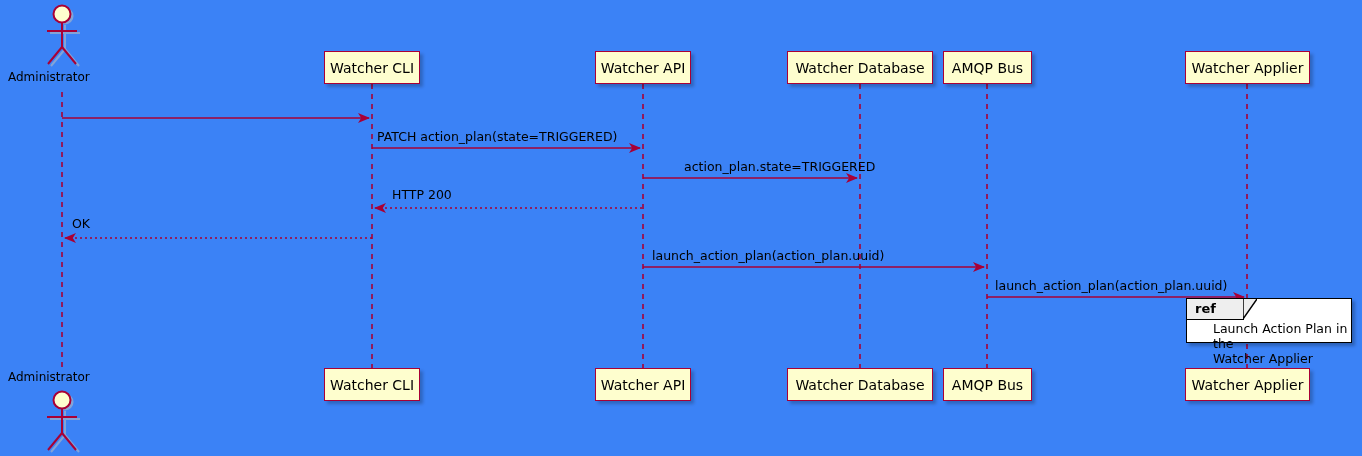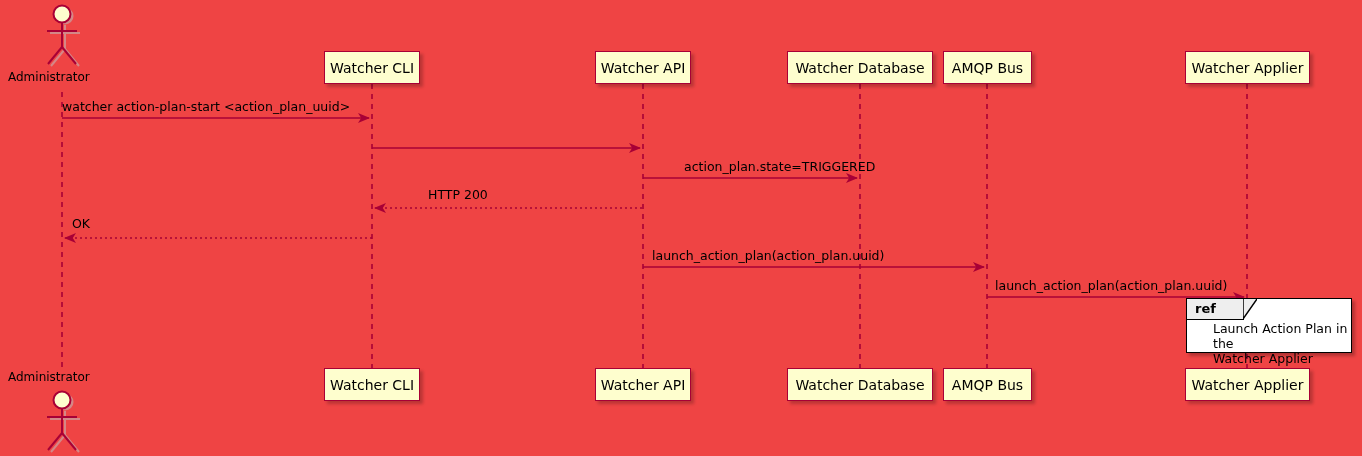--- a/index.html
+++ b/index.html
@@ -7,21 +7,21 @@
     padding: 0;
     background: #FFFFFF;
   }
   body {
     font-family: "DejaVu Sans", sans-serif;
   }
   #diagram {
     position: relative;
     width: 1362px;
     height: 456px;
-    background: #ef4444;
+    background: #3b82f6;
     overflow: hidden;
   }
   svg.layer {
     position: absolute;
     left: 0;
     top: 0;
     width: 1362px;
     height: 456px;
   }
   
@@ -182,28 +182,28 @@
   <div class="participant" style="left:943px; top:368px; width:89px; height:33px;">
     <span>AMQP Bus</span>
   </div>
   <div class="participant" style="left:1185px; top:368px; width:125px; height:33px;">
     <span>Watcher Applier</span>
   </div>
 
   <div class="actor-label" style="left:8px; top:70px;">Administrator</div>
   <div class="actor-label" style="left:8px; top:370px;">Administrator</div>
 
-  <div class="msg-label" style="left:62px; top:101px;">watcher action-plan-start &lt;action_plan_uuid&gt;</div>
+  <div class="msg-label" style="left:377px; top:131px;">PATCH action_plan(state=TRIGGERED)</div>
   <div class="msg-label" style="left:684px; top:161px;">action_plan.state=TRIGGERED</div>
-  <div class="msg-label" style="left:392px; top:189px;margin-left:36px;">HTTP 200</div>
+  <div class="msg-label" style="left:392px; top:189px;">HTTP 200</div>
   <div class="msg-label" style="left:72px; top:218px;">OK</div>
   <div class="msg-label" style="left:652px; top:250px;">launch_action_plan(action_plan.uuid)</div>
   <div class="msg-label" style="left:995px; top:280px;">launch_action_plan(action_plan.uuid)</div>
 
-  <div class="ref-box" style="left:1186px; top:298px; width:166px; height:55px;">
+  <div class="ref-box" style="left:1186px; top:298px; width:166px; height:45px;">
     <div class="ref-tab" style="width:56px;"></div>
     <svg style="position:absolute; left:56px; top:0; width:14px; height:21px;" viewBox="0 0 14 21" xmlns="http://www.w3.org/2000/svg">
       <path d="M0,0 L14,0 L0,20 z" fill="#EEEEEE" stroke="none"></path>
       <path d="M14,0 L0,20 L0,0" fill="none" stroke="#000000" stroke-width="1.5"></path>
     </svg>
     <div class="ref-tab-label">ref</div>
     <div class="ref-body">Launch Action Plan in the
 Watcher Applier</div>
   </div>
 

